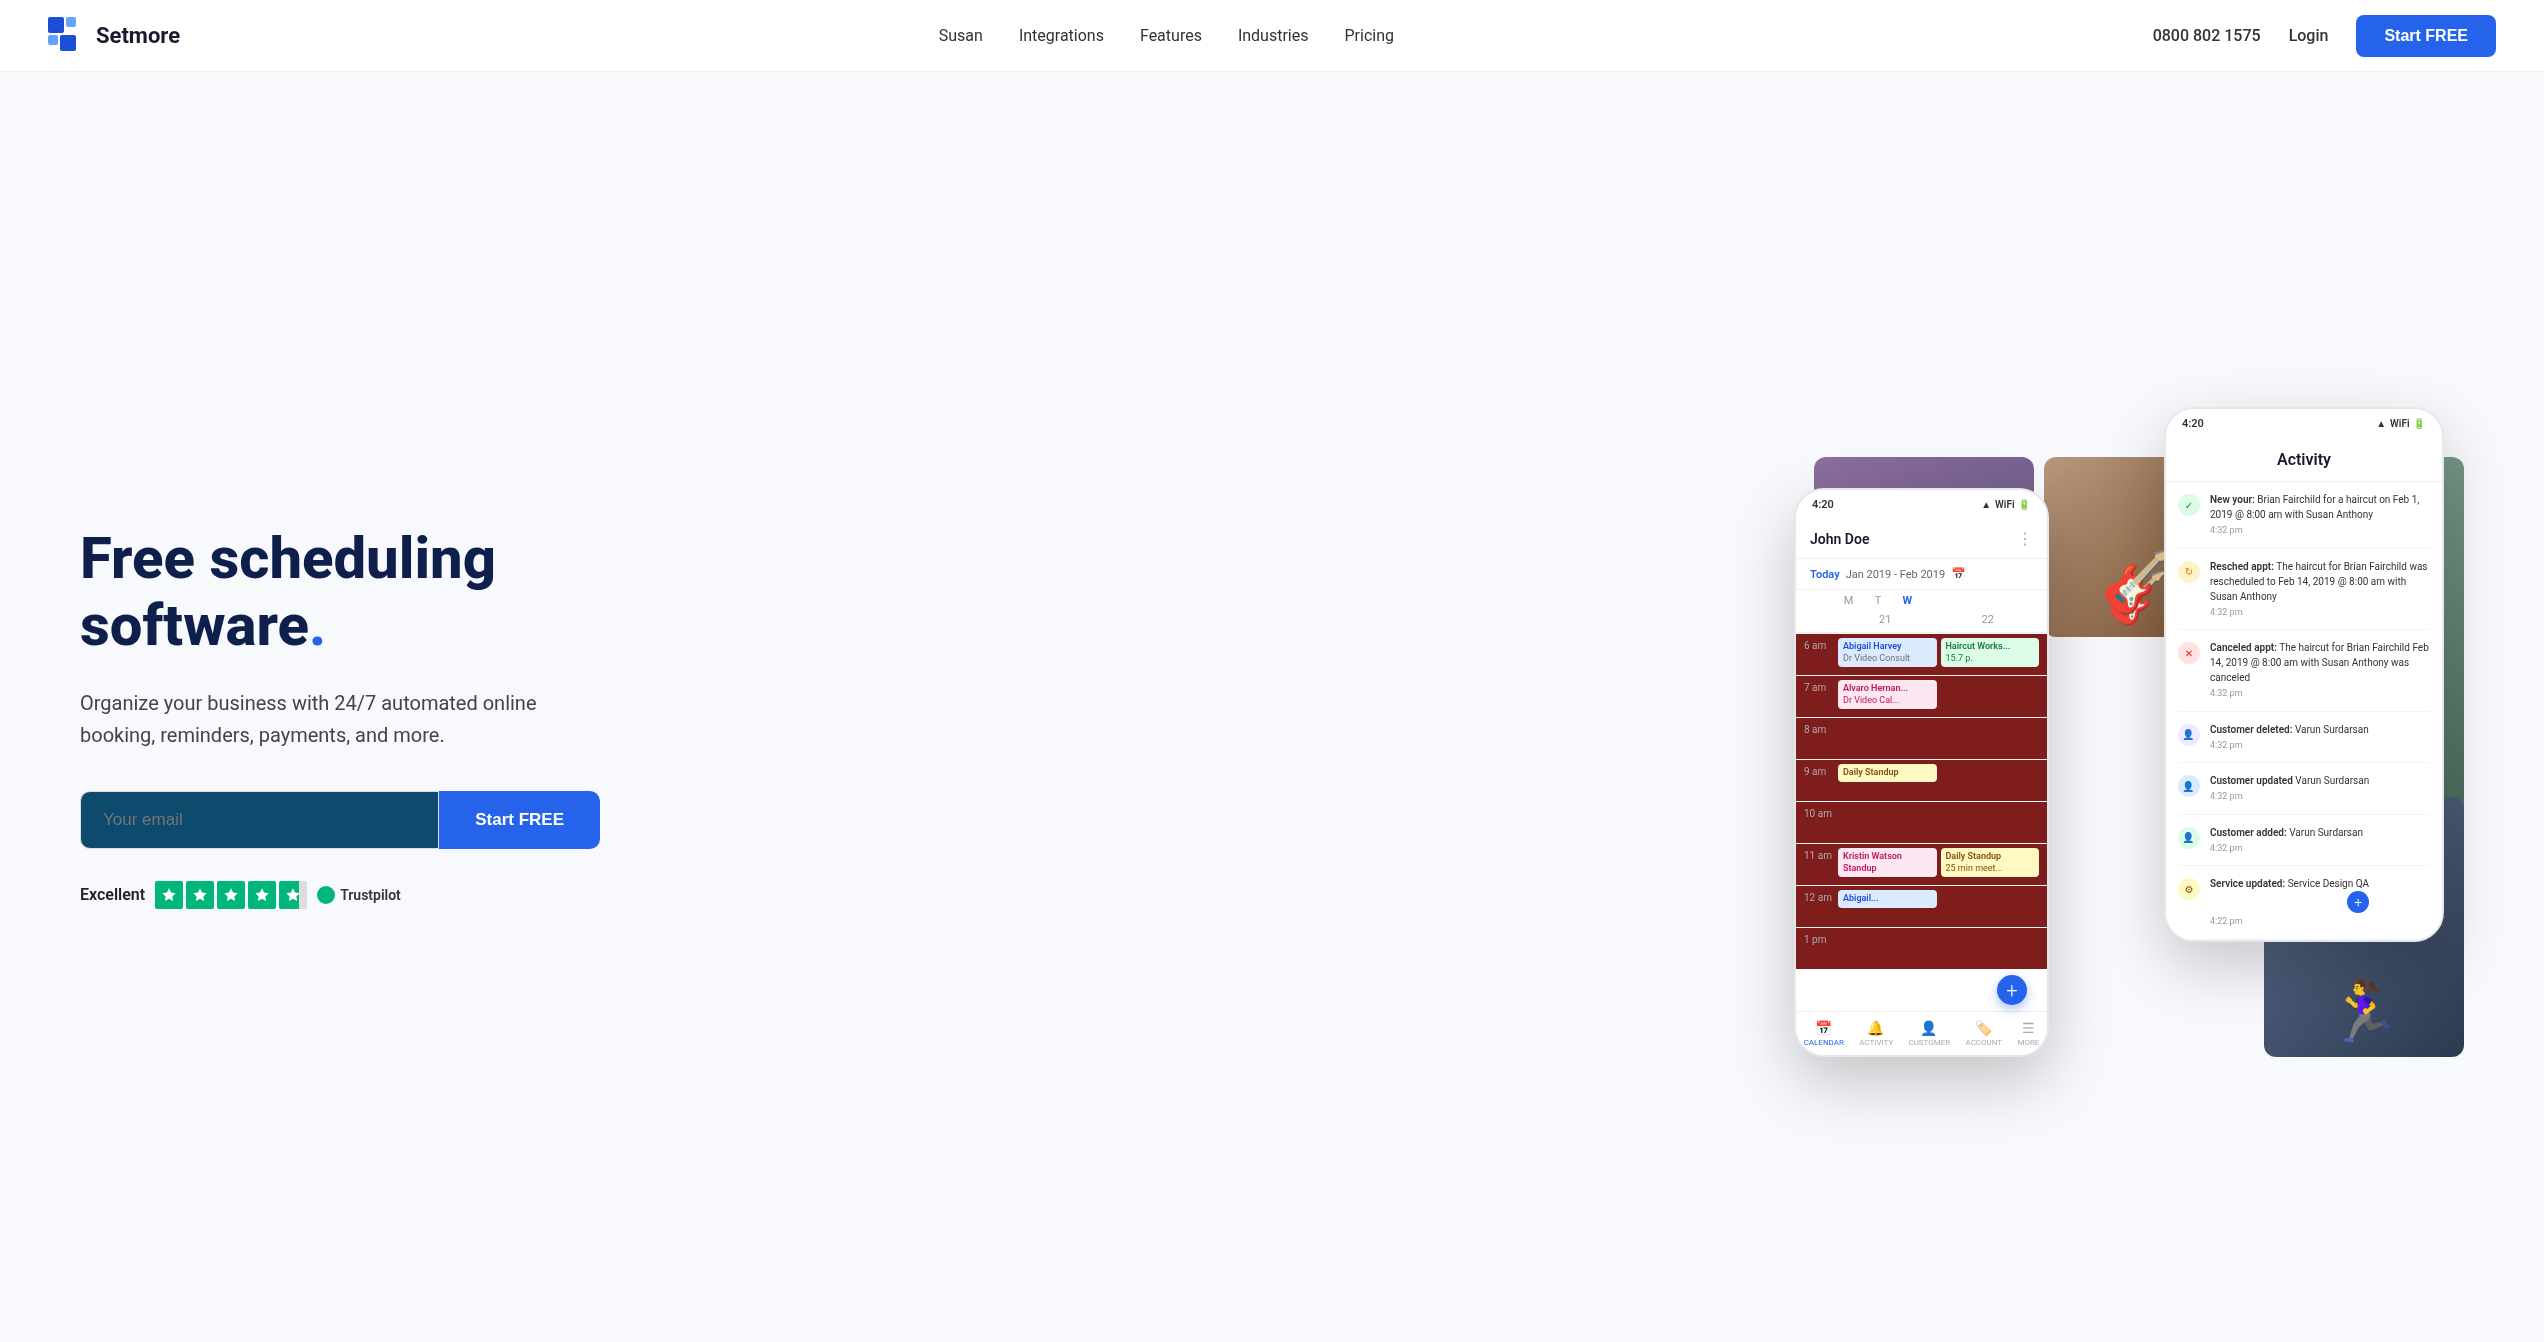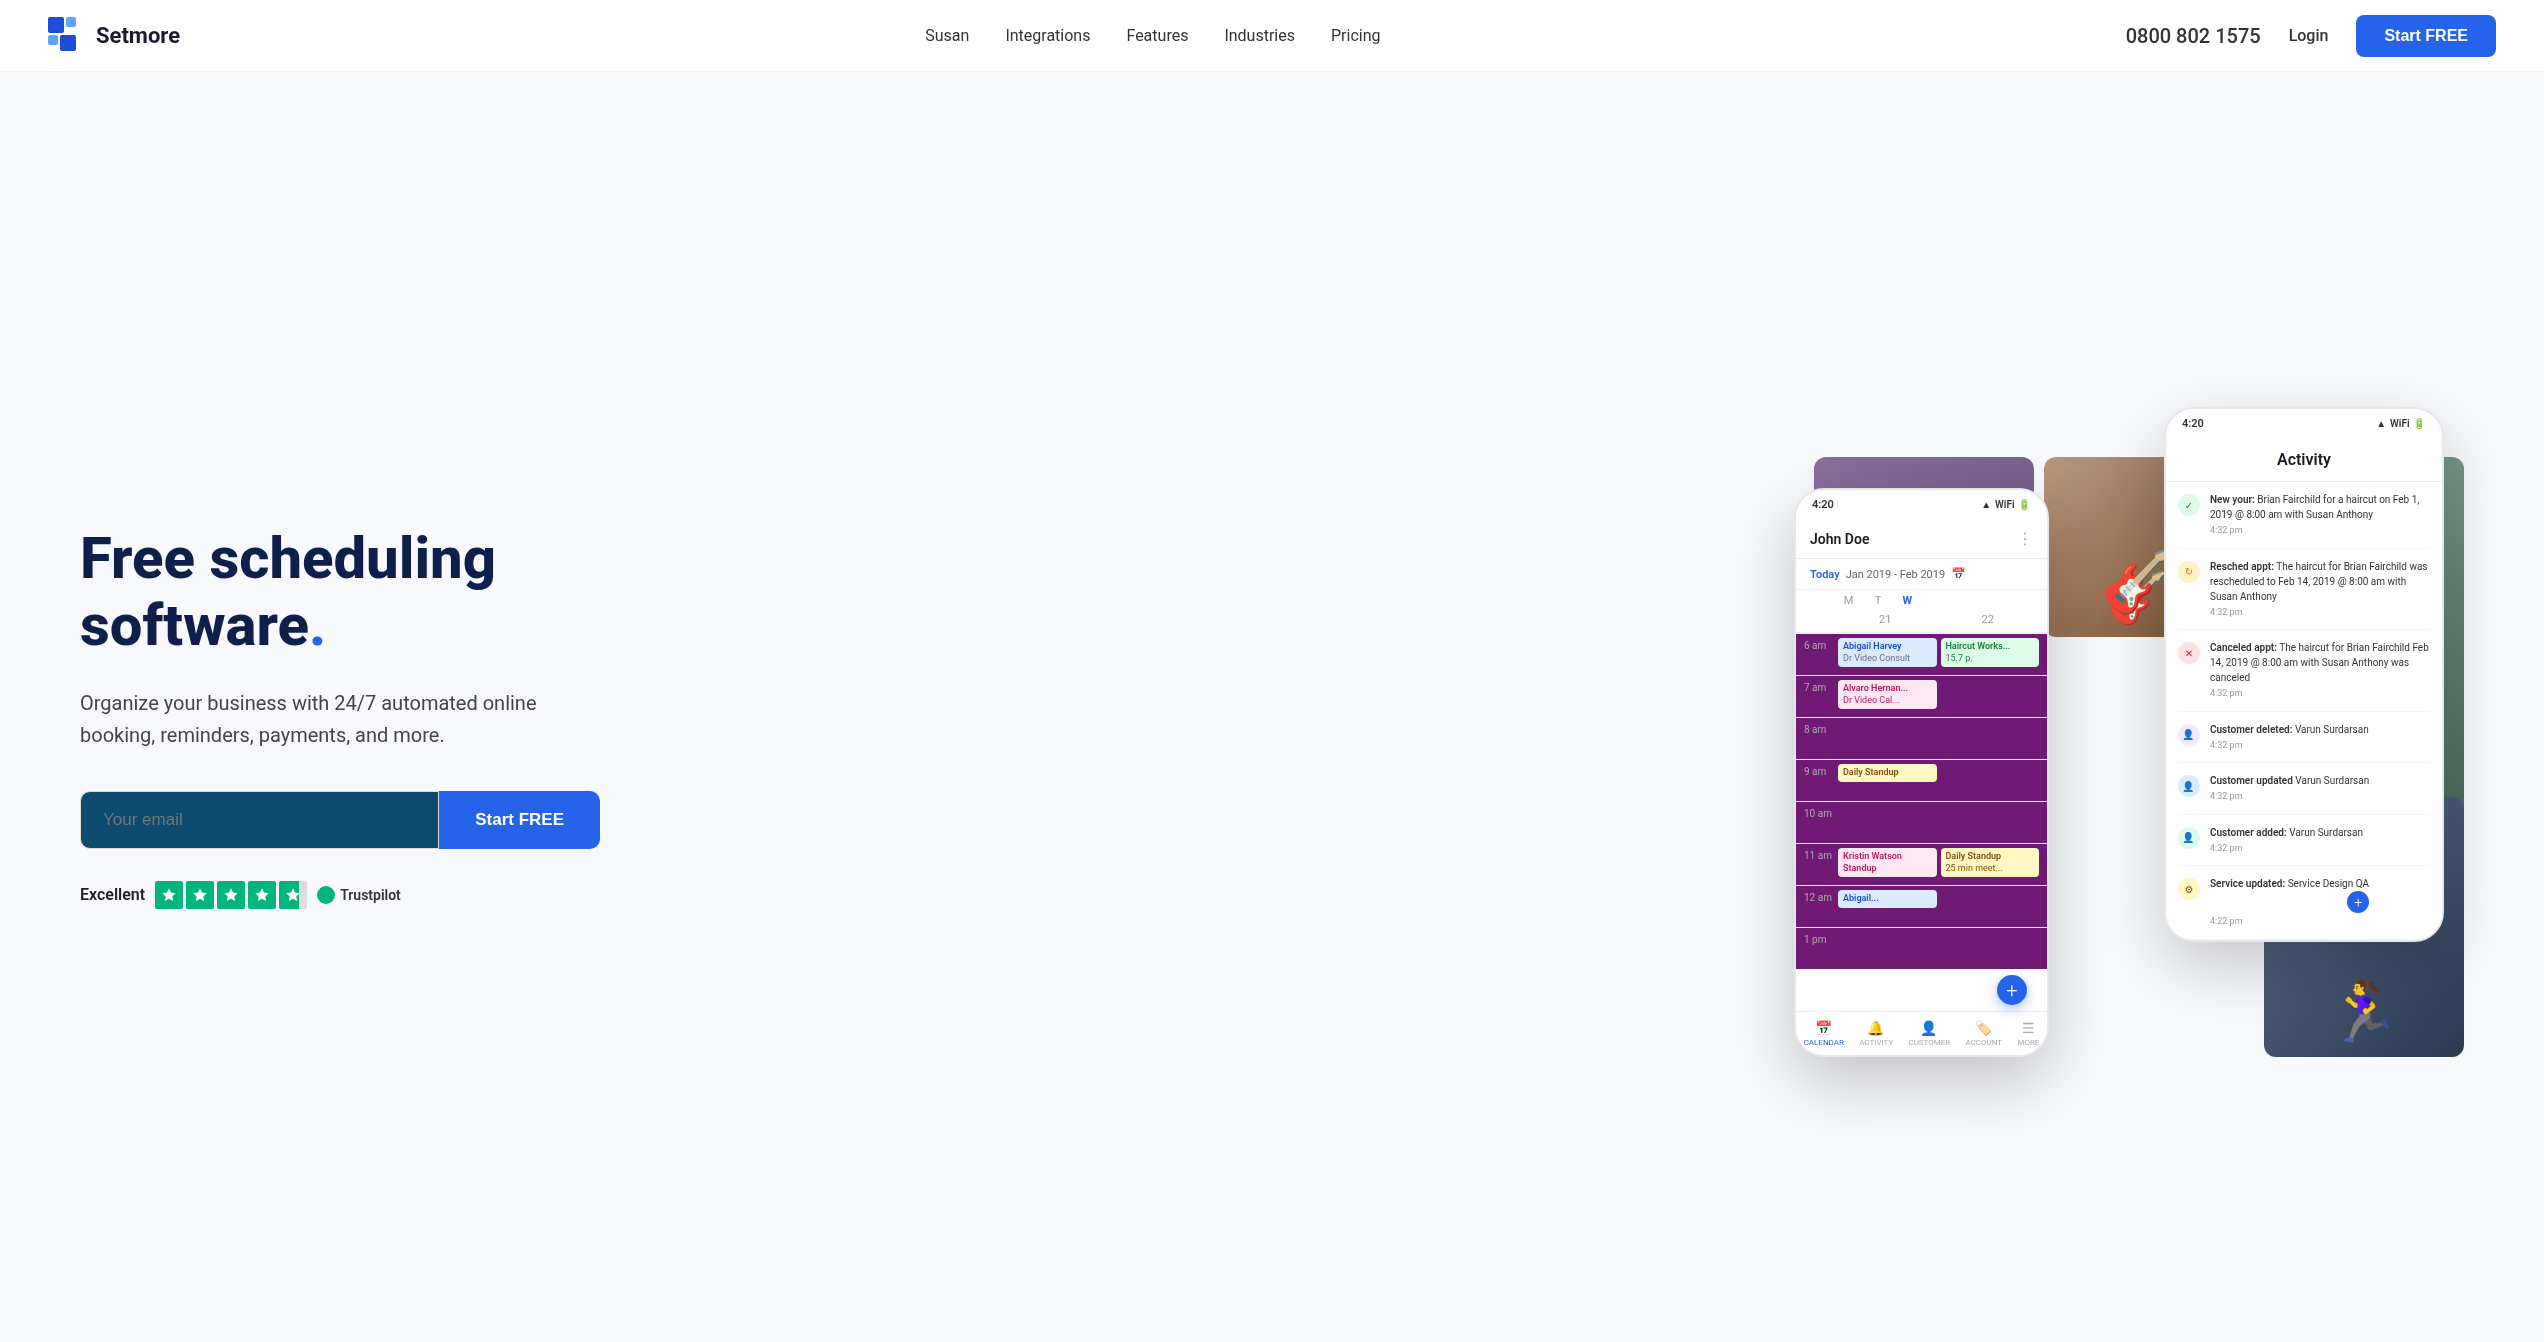--- a/index.html
+++ b/index.html
@@ -11,21 +11,21 @@
       padding: 0 48px; height: 72px; background: #fff;
       border-bottom: 1px solid #f0f0f0;
       position: sticky; top: 0; z-index: 100;
     }
     .nav-logo { display: flex; align-items: center; gap: 10px; text-decoration: none; }
     .logo-icon { width: 38px; height: 38px; }
     .logo-text { font-size: 22px; font-weight: 700; color: #1a1a2e; }
     .nav-links { display: flex; align-items: center; gap: 36px; }
     .nav-links a { text-decoration: none; color: #333; font-size: 16px; font-weight: 450; }
     .nav-right { display: flex; align-items: center; gap: 28px; }
-    .nav-phone { font-size: 20px; color: #333; font-weight: 500; }
+    .nav-phone { font-size: 16px; color: #333; font-weight: 500; }
     .nav-login { font-size: 16px; color: #333; font-weight: 500; text-decoration: none; }
     .btn-start-free {
       background: #2563eb; color: #fff; border: none; border-radius: 8px;
       padding: 12px 28px; font-size: 16px; font-weight: 600; cursor: pointer;
     }
 
     
     .hero {
       display: flex; align-items: center; justify-content: space-between;
       padding: 60px 80px 40px 80px; min-height: calc(100vh - 72px);
@@ -256,21 +256,21 @@
           <span></span>
           <span></span>
           <span></span>
       </div>
       <div style="display:grid;grid-template-columns:30px 1fr 1fr;font-size:11px;color:#999;padding:2px 8px 6px;background:#fff;border-bottom:1px solid #f0f0f0;">
         <span></span>
         <span style="text-align:center;">21</span>
         <span style="text-align:center;">22</span>
       </div>
 
-      <div style="background:#701a75;overflow:hidden;">
+      <div style="background:#7f1d1d;overflow:hidden;">
         <div class="cal-time-row">
           <span class="cal-time">6 am</span>
           <div class="cal-appt appt-blue">Abigail Harvey<br><span style="font-weight:400;color:#6b7280;">Dr Video Consult</span></div>
           <div class="cal-appt appt-green">Haircut Works...<br><span style="font-weight:400;">15.7 p.</span></div>
         </div>
         <div class="cal-time-row">
           <span class="cal-time">7 am</span>
           <div class="cal-appt appt-pink">Alvaro Hernan...<br><span style="font-weight:400;">Dr Video Cal...</span></div>
         </div>
         <div class="cal-time-row">

